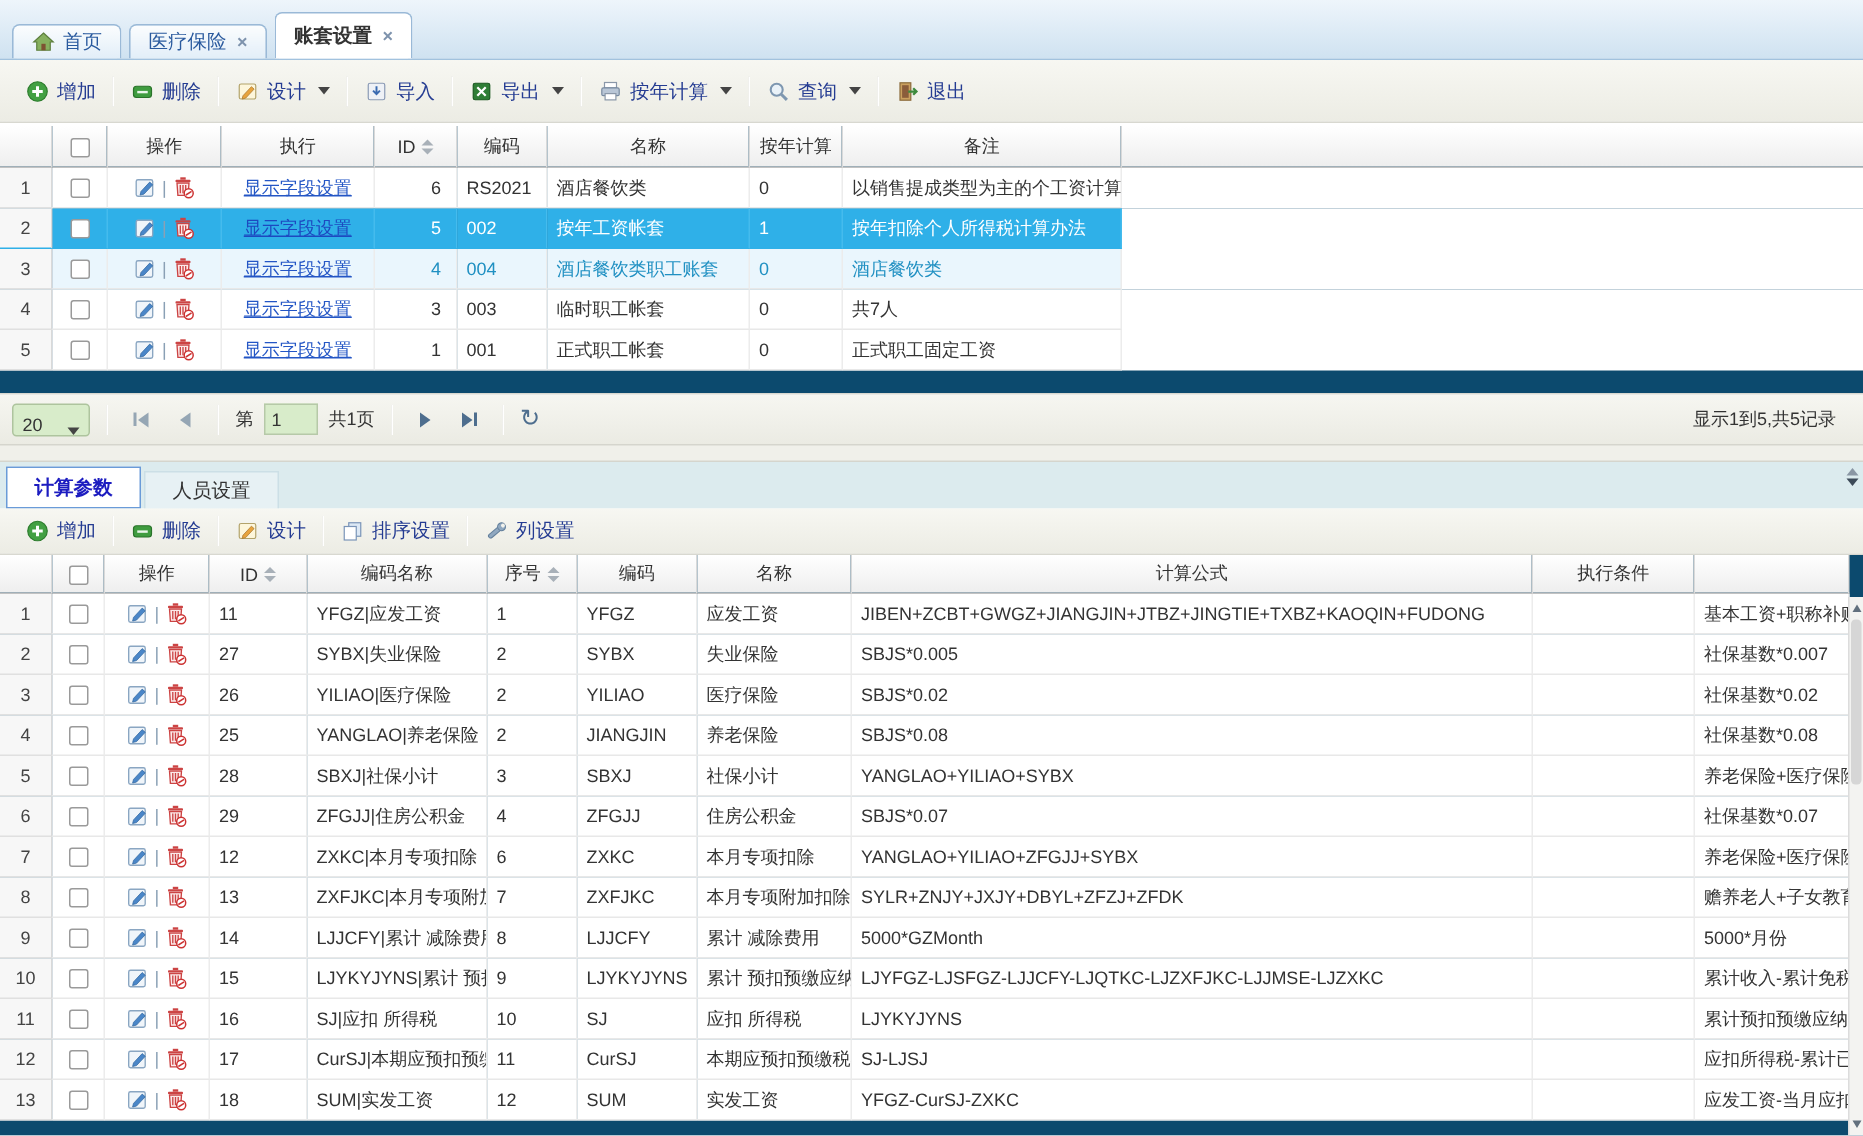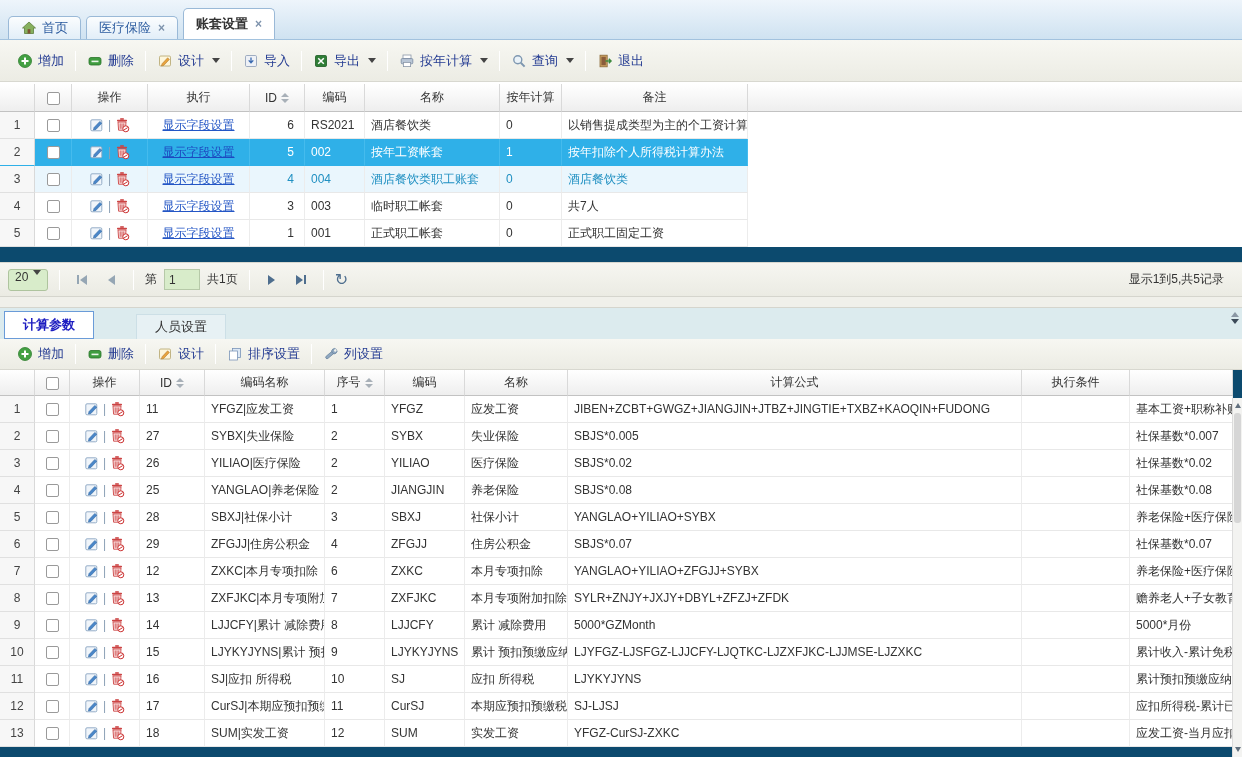--- a/index.html
+++ b/index.html
@@ -59,36 +59,36 @@
 tr[data-state="selected"] td.numcell{background:#f7f7f7;color:#444;border-right-color:#d9d9d9;}
 tr[data-state="selected"] td.filler{background:#fff;}
 tr[data-state="selected"] .exec-link{color:#1d49c0;}
 tr[data-state="alt"] td{background:#eaf6fd;color:#2090c2;}
 tr[data-state="alt"] td.numcell{background:#f7f7f7;color:#444;}
 tr[data-state="alt"] td.filler{background:#fff;}
 
 
 .pagebar{position:absolute;left:0;top:262px;width:100%;height:34px;background:linear-gradient(#f6f6f1,#ebebe3);
   border-top:1px solid #d8d8d0;display:flex;align-items:center;padding:0 8px;gap:7px;}
-.psel{width:40px;height:22px;background:#d8ecca;border:1px solid #aec49e;border-radius:3px;display:inline-flex;
-  align-items:flex-start;justify-content:space-between;padding:0 6px;}
+.psel{width:52px;height:22px;background:#d8ecca;border:1px solid #aec49e;border-radius:3px;display:inline-flex;
+  align-items:flex-end;justify-content:space-between;padding:0 6px;}
 .pginput{width:36px;height:21px;background:#d8ecca;border:1px solid #b6c9a8;padding:0 4px;font:inherit;color:#333;}
 .pgbtn{display:inline-flex;align-items:center;justify-content:center;width:22px;height:22px;gap:1px;}
 .tri-l{width:0;height:0;border-top:5px solid transparent;border-bottom:5px solid transparent;border-right:7px solid #4e6e8e;}
 .tri-r{width:0;height:0;border-top:5px solid transparent;border-bottom:5px solid transparent;border-left:7px solid #4e6e8e;}
 .pbar{width:2px;height:9px;background:#4e6e8e;}
 .dis .tri-l{border-right-color:#95a6b4;}
 .dis .pbar{background:#95a6b4;}
 .refresh{font-size:16px;color:#4e6e8e;line-height:1;}
 .pagesum{margin-left:auto;padding-right:10px;color:#333;}
 
 
 .splitter{position:absolute;left:0;top:296px;width:100%;height:12px;background:#f0f0ea;
   border-top:1px solid #d5d5cd;border-bottom:1px solid #d5d5cd;}
-.tabstrip2{position:absolute;left:0;top:308px;width:100%;height:31px;background:#dcebee;display:flex;align-items:flex-end;padding-left:4px;gap:40px;}
+.tabstrip2{position:absolute;left:0;top:308px;width:100%;height:31px;background:#dcebee;display:flex;align-items:flex-end;padding-left:4px;}
 .btab{display:inline-flex;align-items:center;height:25px;padding:0 18px;font-size:13px;color:#333;
   background:#e7f1f4;border:1px solid #ccdfe6;border-bottom:none;margin-right:2px;cursor:default;}
 .btab.active{background:#fff;border:1px solid #6a9bd8;height:28px;color:#1c1cc0;font-weight:bold;}
 .strip-arrows{position:absolute;right:3px;top:4px;display:flex;flex-direction:column;gap:2px;align-items:center;}
 .strip-arrows i{width:0;height:0;border-left:4px solid transparent;border-right:4px solid transparent;display:block;}
 .sa-u{border-bottom:5px solid #8a97a4;}
 .sa-d{border-top:5px solid #3c4a58;}
 
 
 .vscroll{position:absolute;right:0;top:398px;width:10px;height:359px;background:#f3f3f1;border-left:1px solid #dcdcdc;z-index:5;}

